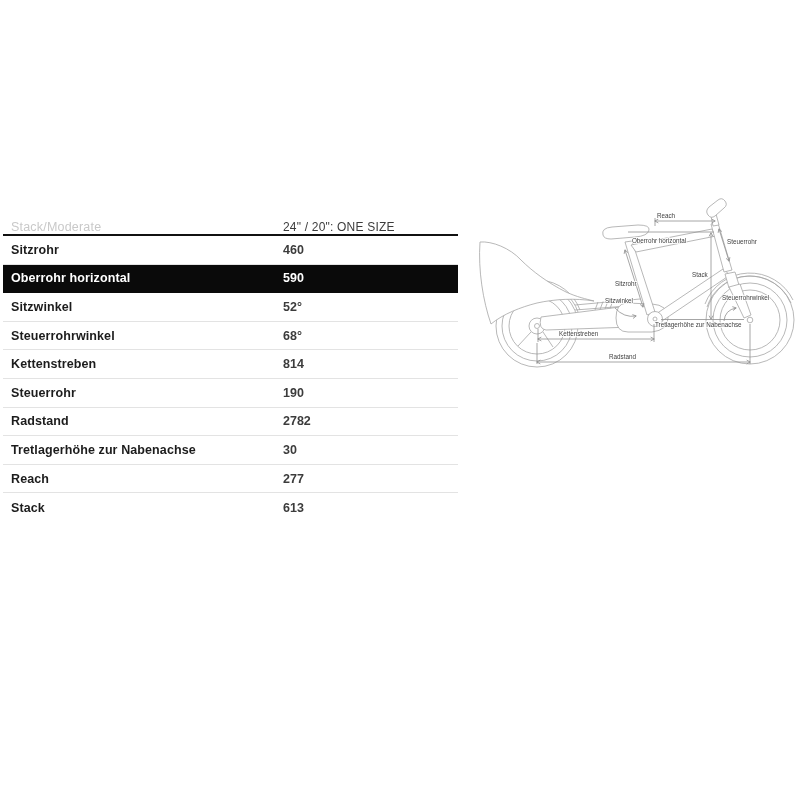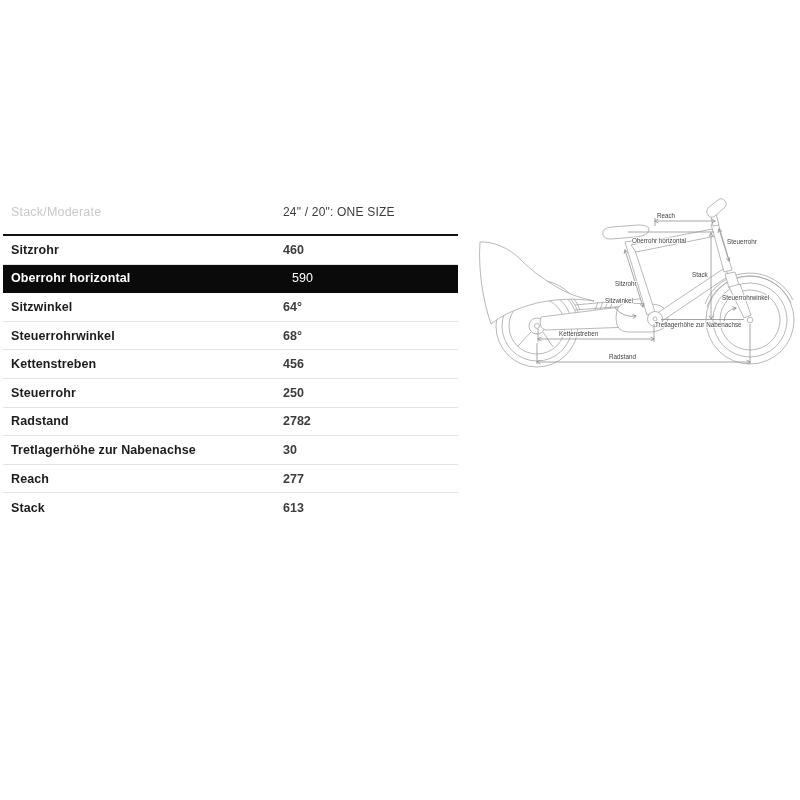--- a/index.html
+++ b/index.html
@@ -3,35 +3,35 @@
 <meta charset="utf-8">
 <style>
   * { margin:0; padding:0; box-sizing:border-box; }
   html,body { width:800px; height:800px; background:#ffffff; font-family:"Liberation Sans", sans-serif; overflow:hidden; }
 
   
   .geo-table {
     position:absolute; left:3px; top:205px; width:455px;
   }
   .thead {
-    display:flex; align-items:flex-start; height:31px; padding-left:8px;
+    display:flex; align-items:flex-end; height:31px; padding-left:8px;
     border-bottom:2px solid #111111;
   }
   .thead .tlabel { width:272px; font-size:12.5px; font-weight:400; letter-spacing:.2px; color:#c9c9c9; }
   .thead .tvalue { font-size:12px; font-weight:400; color:#3c3c3c; letter-spacing:.2px; }
   .trow {
     display:flex; align-items:center; height:28.6px; padding-left:8px;
     border-bottom:1px solid #e3e3e3;
   }
   .trow:last-child { border-bottom:none; }
   .trow .tlabel { width:272px; font-size:12.5px; font-weight:700; color:#1c1c1c; letter-spacing:.1px; }
   .trow .tvalue { font-size:12.5px; font-weight:700; color:#3c3c3c; }
   .trow.hl { background:#0a0a0a; border-bottom:1px solid #0a0a0a; }
   .trow.hl .tlabel, .trow.hl .tvalue { color:#ffffff; }
-  .trow.hl .tvalue { font-weight:400;margin-left:9px; }
+  .trow.hl .tvalue { font-weight:700; }
 
   
   .diagram { position:absolute; left:478px; top:198px; width:320px; height:170px; }
   .bike { stroke:#a6a6a6; stroke-width:0.8; fill:none; }
   .bikef { stroke:#a6a6a6; stroke-width:0.8; fill:#ffffff; }
   .dim { stroke:#8f8f8f; stroke-width:0.8; fill:none; }
   .dlabel { font-family:"Liberation Sans", sans-serif; font-size:6.3px; fill:#3f3f3f;
             paint-order:stroke; stroke:#ffffff; stroke-width:1.6px; }
 </style>
 </head>
@@ -46,33 +46,33 @@
       <div class="trow">
         <span class="tlabel">Sitzrohr</span>
         <span class="tvalue">460</span>
       </div>
       <div class="trow hl">
         <span class="tlabel">Oberrohr horizontal</span>
         <span class="tvalue">590</span>
       </div>
       <div class="trow">
         <span class="tlabel">Sitzwinkel</span>
-        <span class="tvalue">64°</span>
+        <span class="tvalue">52°</span>
       </div>
       <div class="trow">
         <span class="tlabel">Steuerrohrwinkel</span>
         <span class="tvalue">68°</span>
       </div>
       <div class="trow">
         <span class="tlabel">Kettenstreben</span>
-        <span class="tvalue">456</span>
+        <span class="tvalue">814</span>
       </div>
       <div class="trow">
         <span class="tlabel">Steuerrohr</span>
-        <span class="tvalue">250</span>
+        <span class="tvalue">190</span>
       </div>
       <div class="trow">
         <span class="tlabel">Radstand</span>
         <span class="tvalue">2782</span>
       </div>
       <div class="trow">
         <span class="tlabel">Tretlagerhöhe zur Nabenachse</span>
         <span class="tvalue">30</span>
       </div>
       <div class="trow">

